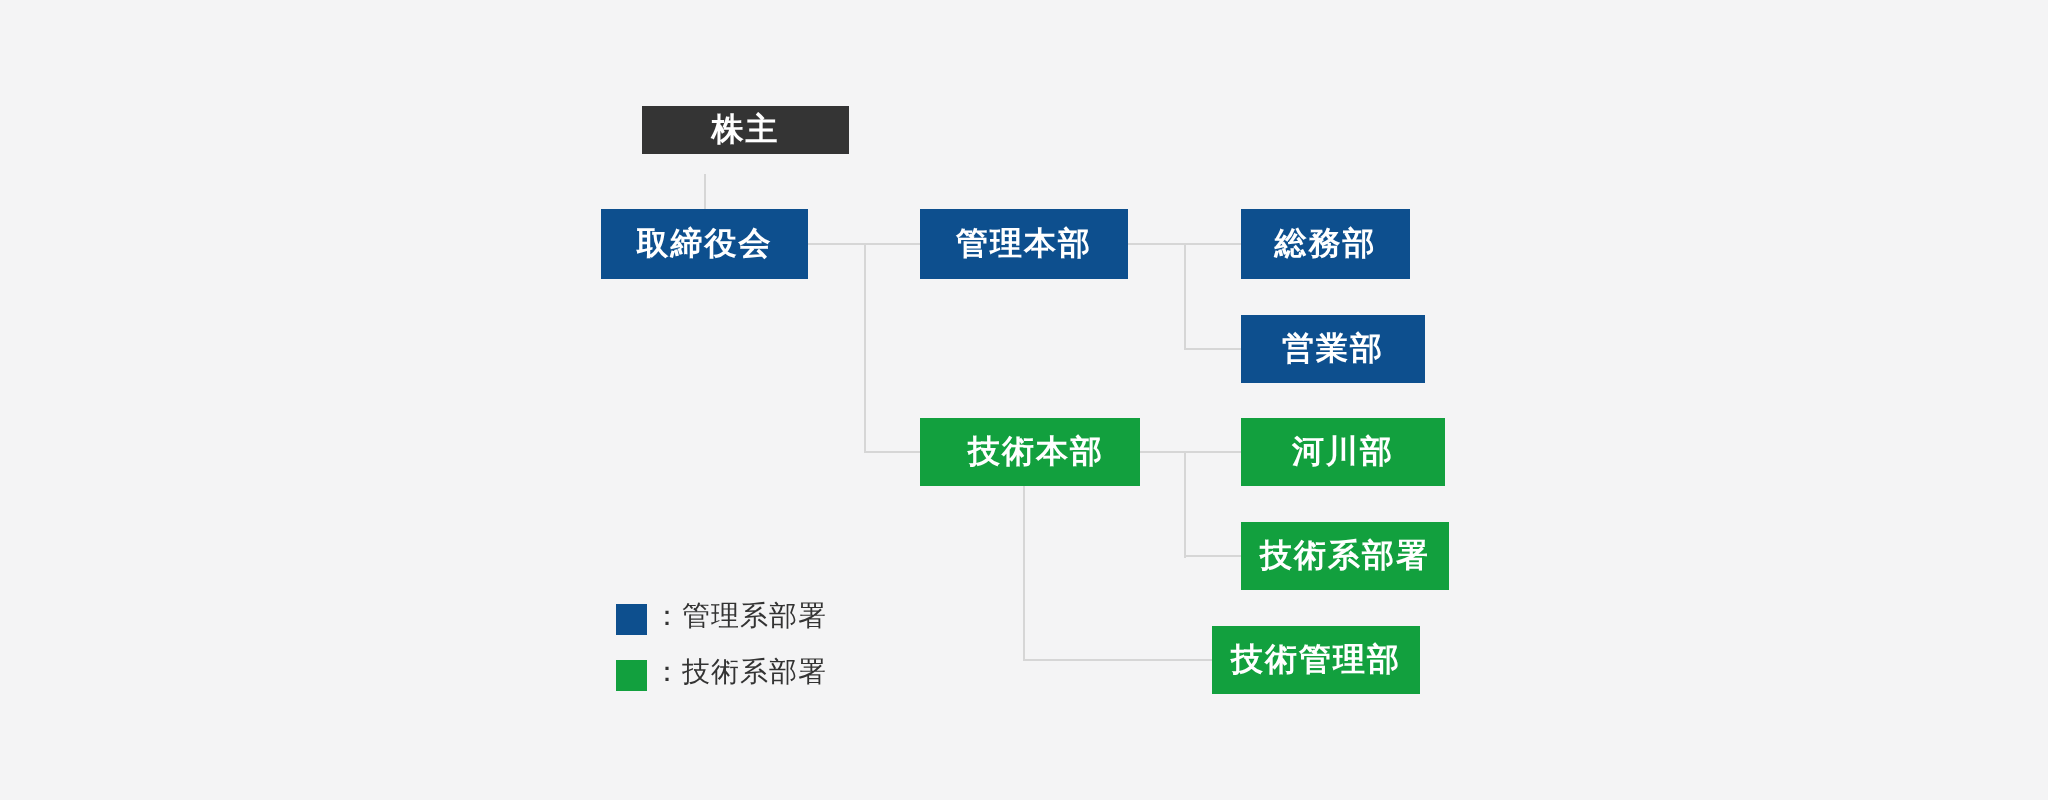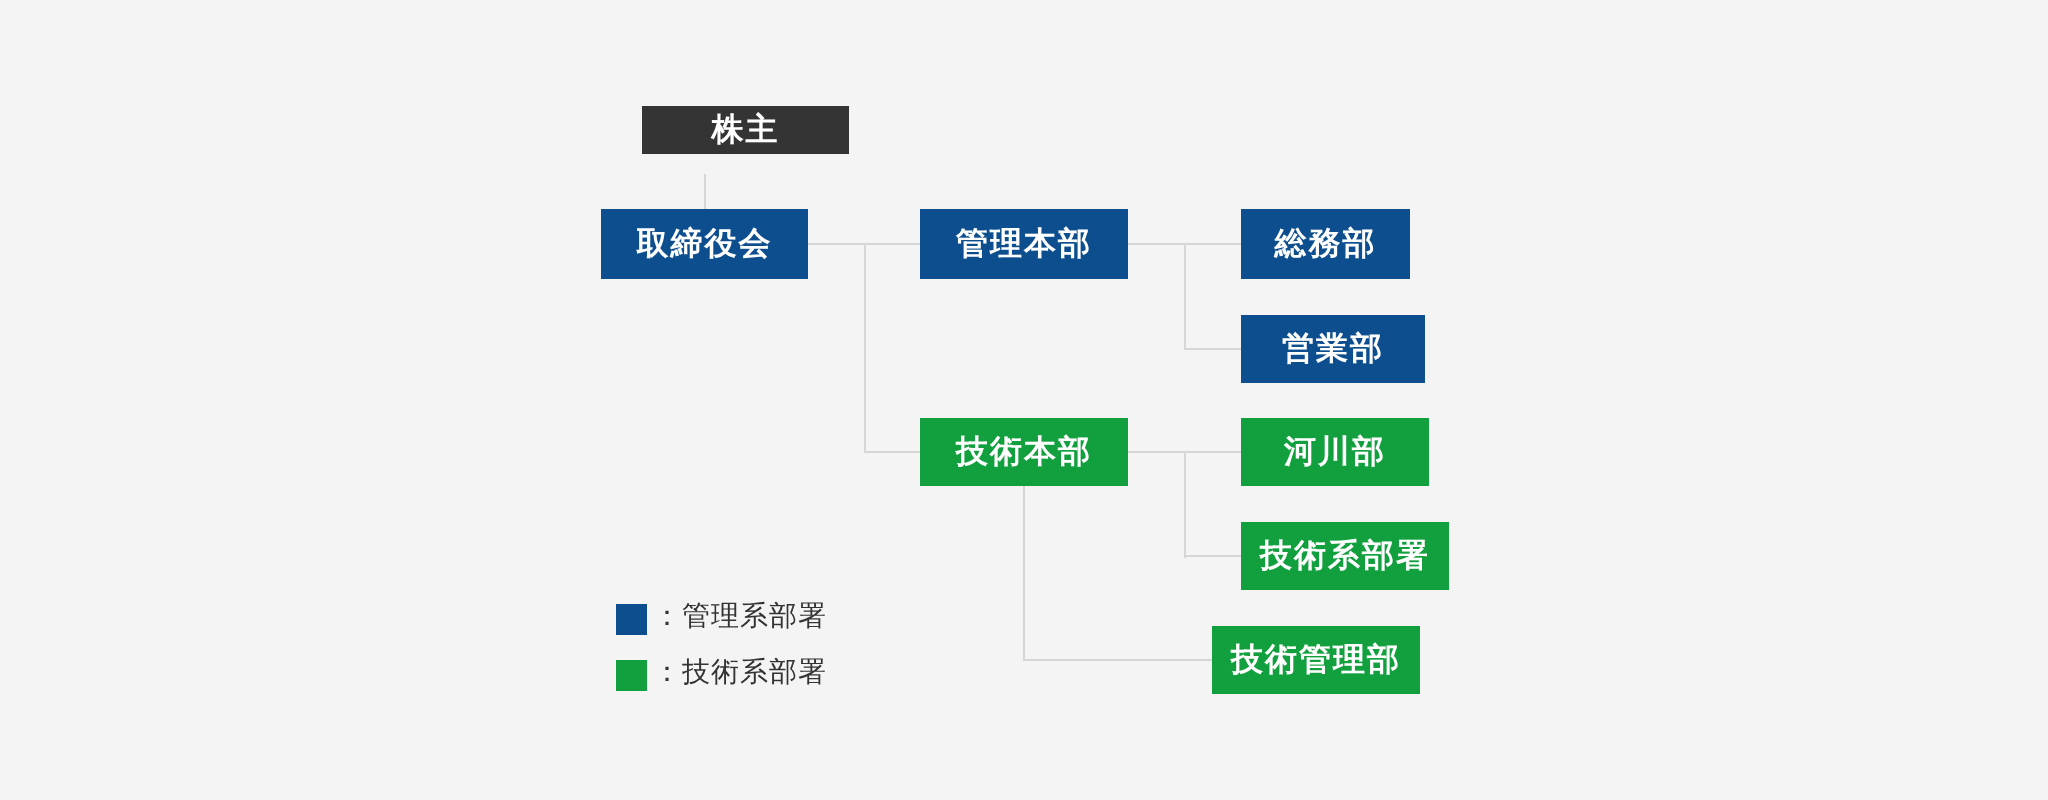--- a/index.html
+++ b/index.html
@@ -31,22 +31,22 @@
   }
   .node.dark  { background: #343434; }
   .node.admin { background: #0d4f8e; }
   .node.tech  { background: #12a03e; }
 
   .n-shareholders    { left: 601px;  top: 106px; width: 207px; height: 48px; margin-left: 41px; }
   .n-board           { left: 601px;  top: 209px; width: 207px; height: 70px; align-items: center; }
   .n-admin-hq        { left: 920px;  top: 209px; width: 208px; height: 70px; }
   .n-general-affairs { left: 1241px; top: 209px; width: 169px; height: 70px; }
   .n-sales           { left: 1241px; top: 315px; width: 184px; height: 68px; }
-  .n-tech-hq         { left: 920px;  top: 418px; width: 208px; height: 68px; }
-  .n-river           { left: 1241px; top: 418px; width: 188px; height: 68px; }
+  .n-tech-hq         { left: 920px;  top: 418px; width: 208px; height: 68px; padding-left: 12px; }
+  .n-river           { left: 1241px; top: 418px; width: 204px; height: 68px; }
   .n-disaster        { left: 1241px; top: 522px; width: 208px; height: 68px; }
   .n-tech-mgmt       { left: 1212px; top: 626px; width: 208px; height: 68px; }
 
   
   .line { position: absolute; background: #d6d6d6; }
   .c1  { left: 704px;  top: 174px; width: 2px;   height: 35px; }
   .c2  { left: 808px;  top: 243px; width: 112px; height: 2px; }
   .c3  { left: 864px;  top: 243px; width: 2px;   height: 210px; }
   .c4  { left: 864px;  top: 451px; width: 56px;  height: 2px; }
   .c5  { left: 1128px; top: 243px; width: 113px; height: 2px; }

